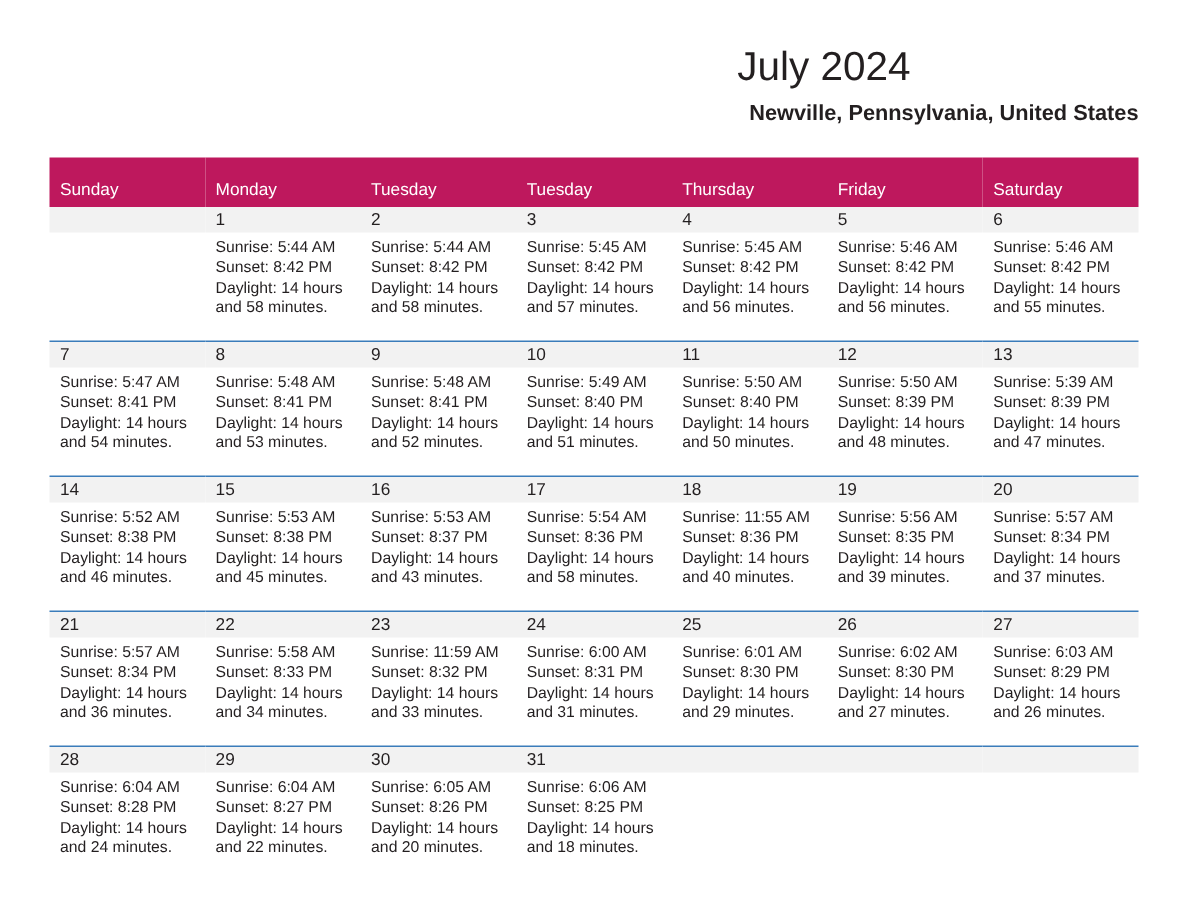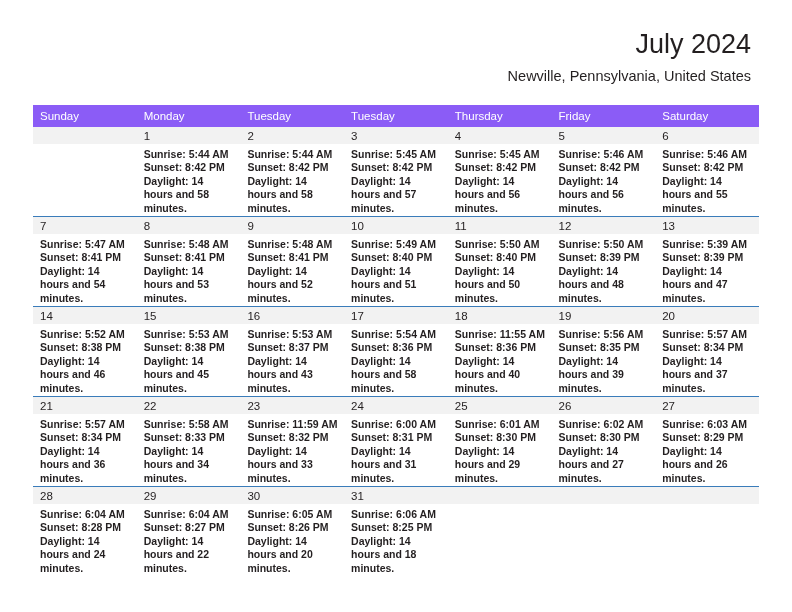--- a/index.html
+++ b/index.html
@@ -59,58 +59,59 @@
     left: 55px;
     top: 20px;
     font-size: 19px;
     letter-spacing: -0.2px;
     color: #1878be;
     line-height: 22px;
   }
 
   .title-block {
     position: absolute;
-    right: 8px;
+    right: 0;
     top: 0;
-    text-align: right;
+    text-align: left;
   }
   .cal-title {
     font-size: 27px;
     color: #231f20;
     line-height: 32px;
     font-weight: normal;
     margin: 0;
     white-space: nowrap;
   }
   .cal-subtitle {
     font-size: 14.5px;
     color: #231f20;
     line-height: 20px;
-    margin: 6px 0 0 0;
+    margin: 6px 0 0 8px;
     white-space: nowrap;
+    font-weight: bold;
   }
 
   
   .calendar {
     position: absolute;
     left: 33px;
     top: 105px;
     width: 726px;
     border-collapse: collapse;
     table-layout: fixed;
   }
   .calendar col { width: 103.71px; }
 
   .calendar thead th {
-    background: #8b5cf6;
+    background: #be185d;
     color: #ffffff;
     font-size: 11.5px;
     font-weight: normal;
     text-align: left;
-    padding: 5px 0 5px 7px;
+    padding: 16px 0 5px 7px;
     height: 20px;
     box-sizing: border-box;
     vertical-align: middle;
   }
 
   .week-row td {
     vertical-align: top;
     padding: 0;
     border-top: 1.3px solid #3a7cba;
     height: 89px;
@@ -125,21 +126,20 @@
     height: 17px;
     box-sizing: border-box;
     line-height: 12px;
   }
 
   .details {
     padding: 4px 8px 0 7px;
     font-size: 10.5px;
     line-height: 13.4px;
     color: #231f20;
-    font-weight: bold;
   }
   .details div { white-space: nowrap; }
   .details .daylight { white-space: normal; }
 
   .cell-empty .daynum { background: #f2f2f2; }
 </style>
 </head>
 <body>
 
 <div class="page">

